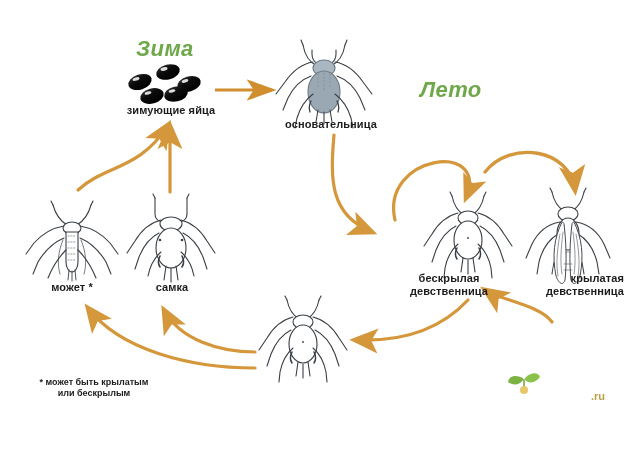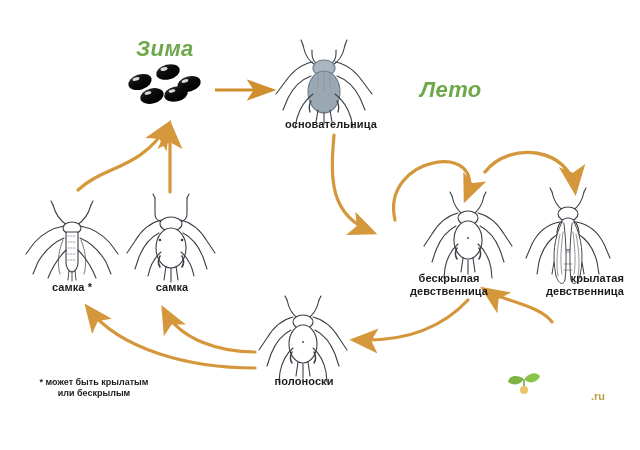--- a/index.html
+++ b/index.html
@@ -280,27 +280,27 @@
       <path d="M523,378 C515,374 509,376 508,382 C513,386 520,385 523,380 Z" fill="#7cb342"></path>
       <path d="M525,378 C531,372 538,372 540,377 C536,383 529,384 525,380 Z" fill="#8bc34a"></path>
       <path d="M524,379 L524,388" stroke="#6b9a38" stroke-width="1.4" fill="none"></path>
       <circle cx="524" cy="390" r="4" fill="#e8c76a"></circle>
     </g>
   </svg>
 
   <div class="season-label" style="left:136px; top:36px;">Зима</div>
   <div class="season-label" style="left:420px; top:77px;">Лето</div>
 
+  <div class="node-label" style="left:112px; top:104px; width:118px;">зимующие яйца</div>
   <div class="node-label" style="left:271px; top:118px; width:120px;">основательница</div>
   <div class="node-label" style="left:399px; top:272px; width:100px;">бескрылая
 девственница</div>
   <div class="node-label" style="left:524px; top:272px; width:100px;text-align:right;">крылатая
 девственница</div>
-  <div class="node-label" style="left:259px; top:375px; width:90px;">полоноски</div>
-  <div class="node-label" style="left:32px; top:281px; width:80px;">самка *</div>
+  <div class="node-label" style="left:32px; top:281px; width:80px;">может *</div>
   <div class="node-label" style="left:132px; top:281px; width:80px;">самка</div>
 
   <div class="footnote" style="left:24px; top:377px; width:140px;">* может быть крылатым
 или бескрылым</div>
 
   <div class="watermark">
     <div class="wm-suffix">.ru</div>
   </div>
 
 </div>

